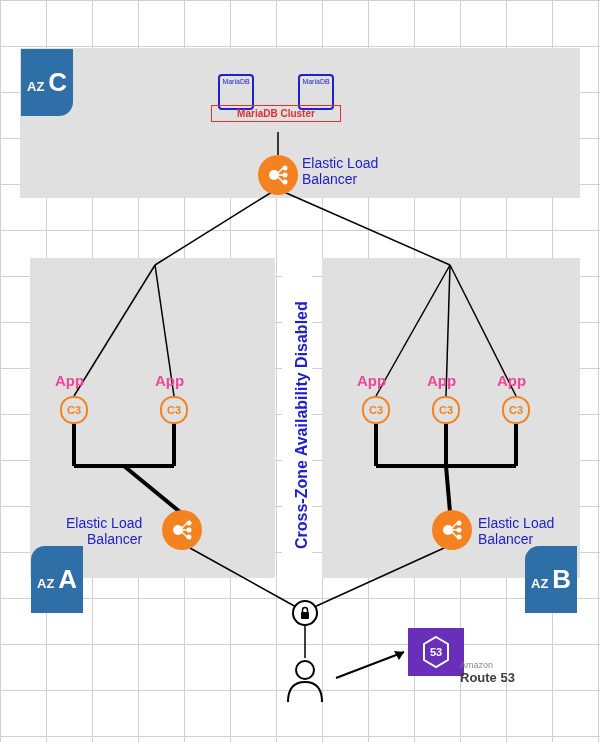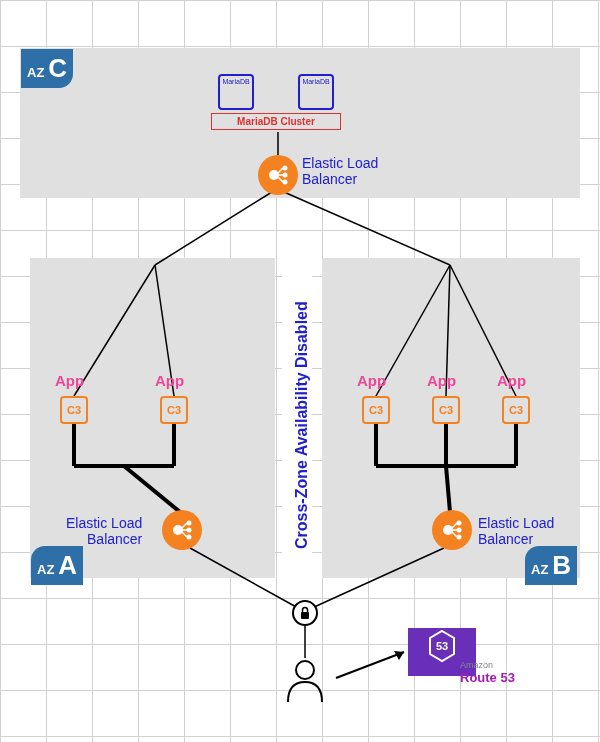--- a/index.html
+++ b/index.html
@@ -23,21 +23,21 @@
 }
 .az-zone {
   position: absolute;
   background: #e0e0e0;
   z-index: 1;
 }
 .az-tag {
   position: absolute;
   background: #2f6fa7;
   color: #fff;
-  padding: 4px 6px;
+  padding: 18px 6px;
   font-weight: bold;
   z-index: 3;
   display: flex;
   align-items: baseline;
   border-bottom-right-radius: 14px;
 }
 .az-tag.bottom-right {
   border-bottom-right-radius: 0;
   border-top-left-radius: 14px;
 }
@@ -88,21 +88,21 @@
   color: #ec4899;
   font-weight: bold;
   font-size: 15px;
   z-index: 4;
 }
 .c3-box {
   position: absolute;
   width: 28px;
   height: 28px;
   border: 2px solid #f58220;
-  border-radius: 4px;
+  border-radius: 13px;
   color: #f58220;
   font-size: 11px;
   font-weight: bold;
   display: flex;
   align-items: center;
   justify-content: center;
   z-index: 4;
 }
 .vtext {
   position: absolute;
@@ -126,35 +126,35 @@
   background: #fff;
   border: 2px solid #000;
   border-radius: 50%;
   z-index: 5;
   display: flex;
   align-items: center;
   justify-content: center;
 }
 .r53-box {
   position: absolute;
-  width: 68px;
+  width: 56px;
   height: 48px;
   background: #6a2fb8;
   z-index: 4;
   display: flex;
-  align-items: flex-start;
+  align-items: center;
   justify-content: center;
 }
 .r53-label {
   position: absolute;
   z-index: 4;
   font-size: 11px;
 }
 .r53-label .amz { color: #888; font-size: 9px; margin-top: 36px; }
-.r53-label .r53 { color: #a21caf; font-weight: bold; font-size: 13px; }
+.r53-label .r53 { color: #404040; font-weight: bold; font-size: 13px; }
 svg.lines {
   position: absolute;
   top: 0;
   left: 0;
   z-index: 3;
 }
 </style>
 </head>
 <body>
 
@@ -178,21 +178,21 @@
   <span class="az-lbl">AZ</span>
   <span class="az-letter">B</span>
 </div>
 
 <div class="mariadb-box" style="left:218px;top:74px;">
   <span>MariaDB</span>
 </div>
 <div class="mariadb-box" style="left:298px;top:74px;">
   <span>MariaDB</span>
 </div>
-<div class="mariadb-cluster" style="left:211px;top:113px;width:130px;text-align:center;">
+<div class="mariadb-cluster" style="left:211px;top:105px;width:130px;text-align:center;">
   <span>MariaDB Cluster</span>
 </div>
 
 <div class="elb-icon" style="left:258px;top:155px;">
   <svg width="24" height="24" viewBox="0 0 24 24">
     <circle cx="8" cy="12" r="5" fill="#fff"></circle>
     <circle cx="19" cy="5" r="2.5" fill="#fff"></circle>
     <circle cx="19" cy="12" r="2.5" fill="#fff"></circle>
     <circle cx="19" cy="19" r="2.5" fill="#fff"></circle>
     <line x1="12" y1="10" x2="17" y2="5" stroke="#fff" stroke-width="1.5"></line>

